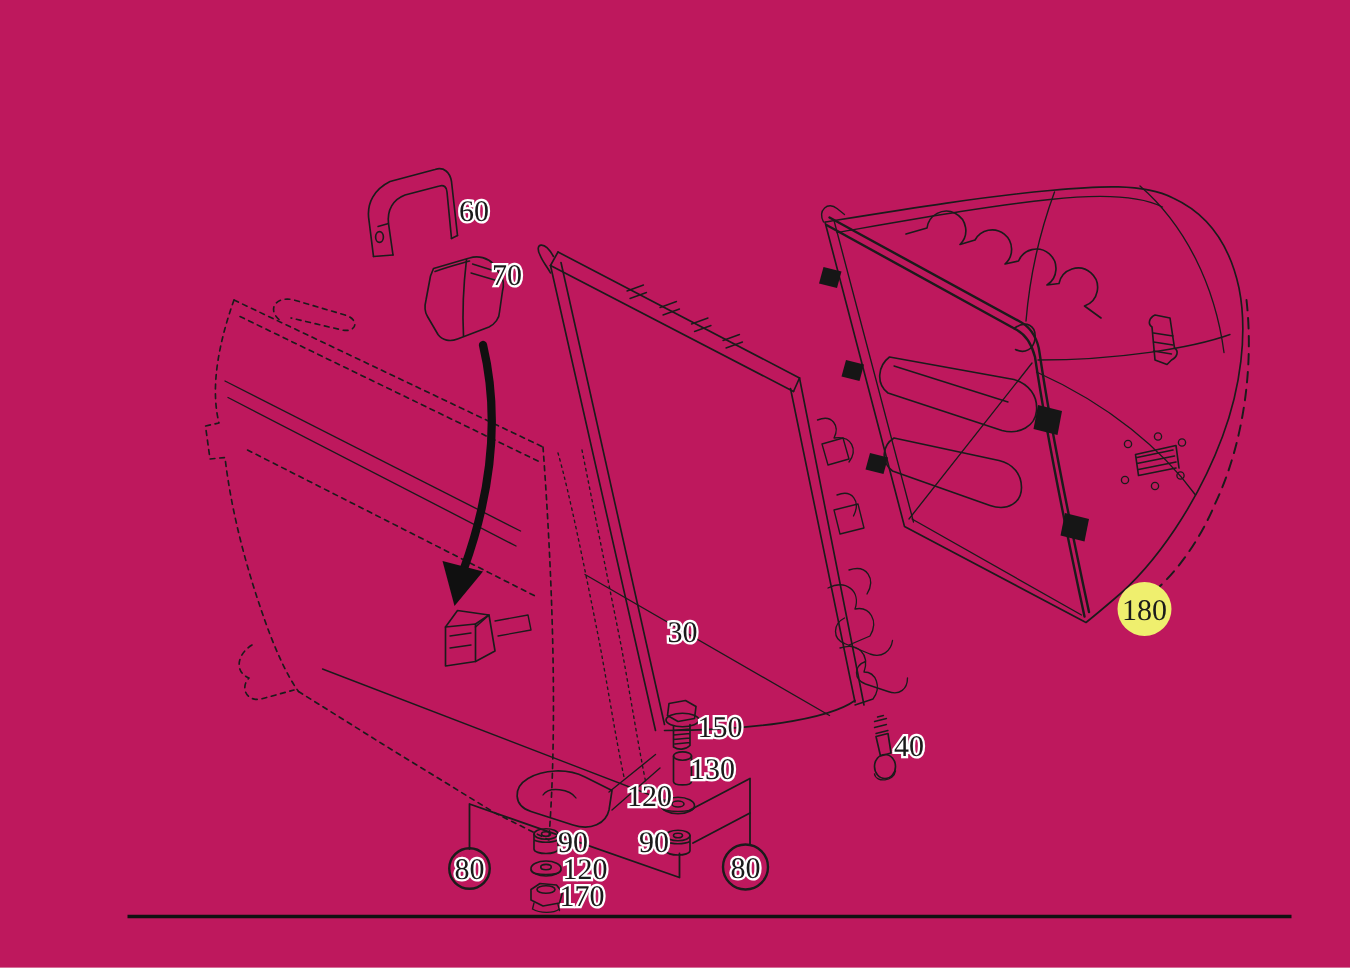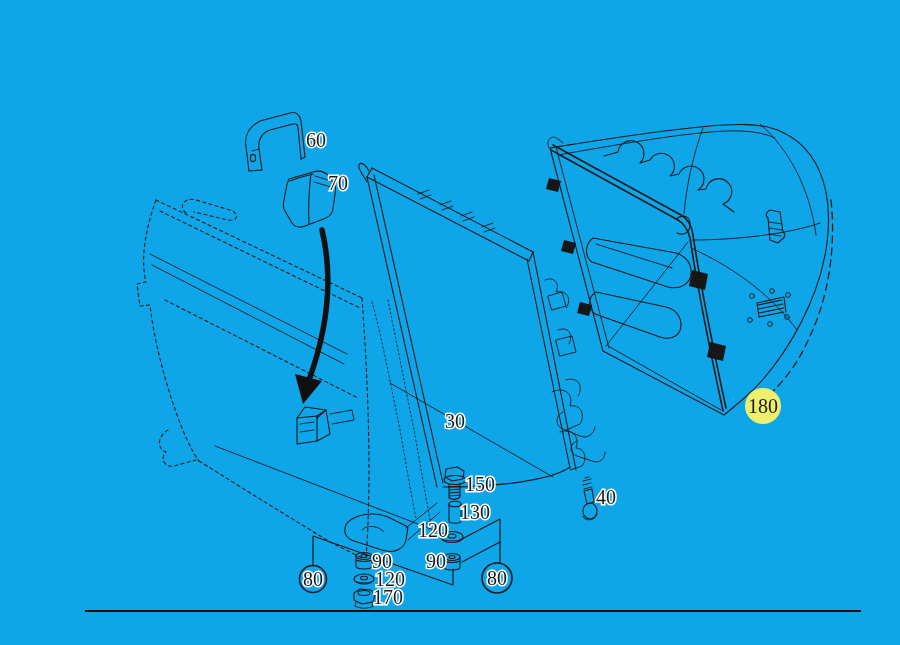--- a/index.html
+++ b/index.html
@@ -1,20 +1,20 @@
 <!DOCTYPE html>
 <html><head>
 <meta charset="utf-8">
 <style>
   html,body{margin:0;padding:0;}
   body{
     width:900px;height:645px;background:#ffffff;overflow:hidden;
     font-family:"Liberation Serif", serif;
   }
-  .stage{position:relative;width:900px;height:645px;background:#0ea5e9;}
+  .stage{position:relative;width:900px;height:645px;background:#be185d;}
   svg{display:block;}
   .ln{fill:none;stroke:#1b1b1b;stroke-width:1.1;stroke-linecap:round;stroke-linejoin:round;}
   .thin{stroke-width:0.9;}
   .hv{stroke-width:1.6;}
   .dash{stroke-dasharray:3.2,3.2;}
   .dot{stroke-dasharray:1.6,2.6;stroke-width:0.9;}
   .clip{fill:#161616;stroke:none;}
   .callout{
     font-family:"Liberation Serif", serif;font-size:20px;fill:#1b1b1b;
     text-anchor:middle;paint-order:stroke;stroke:#ffffff;stroke-width:3px;

